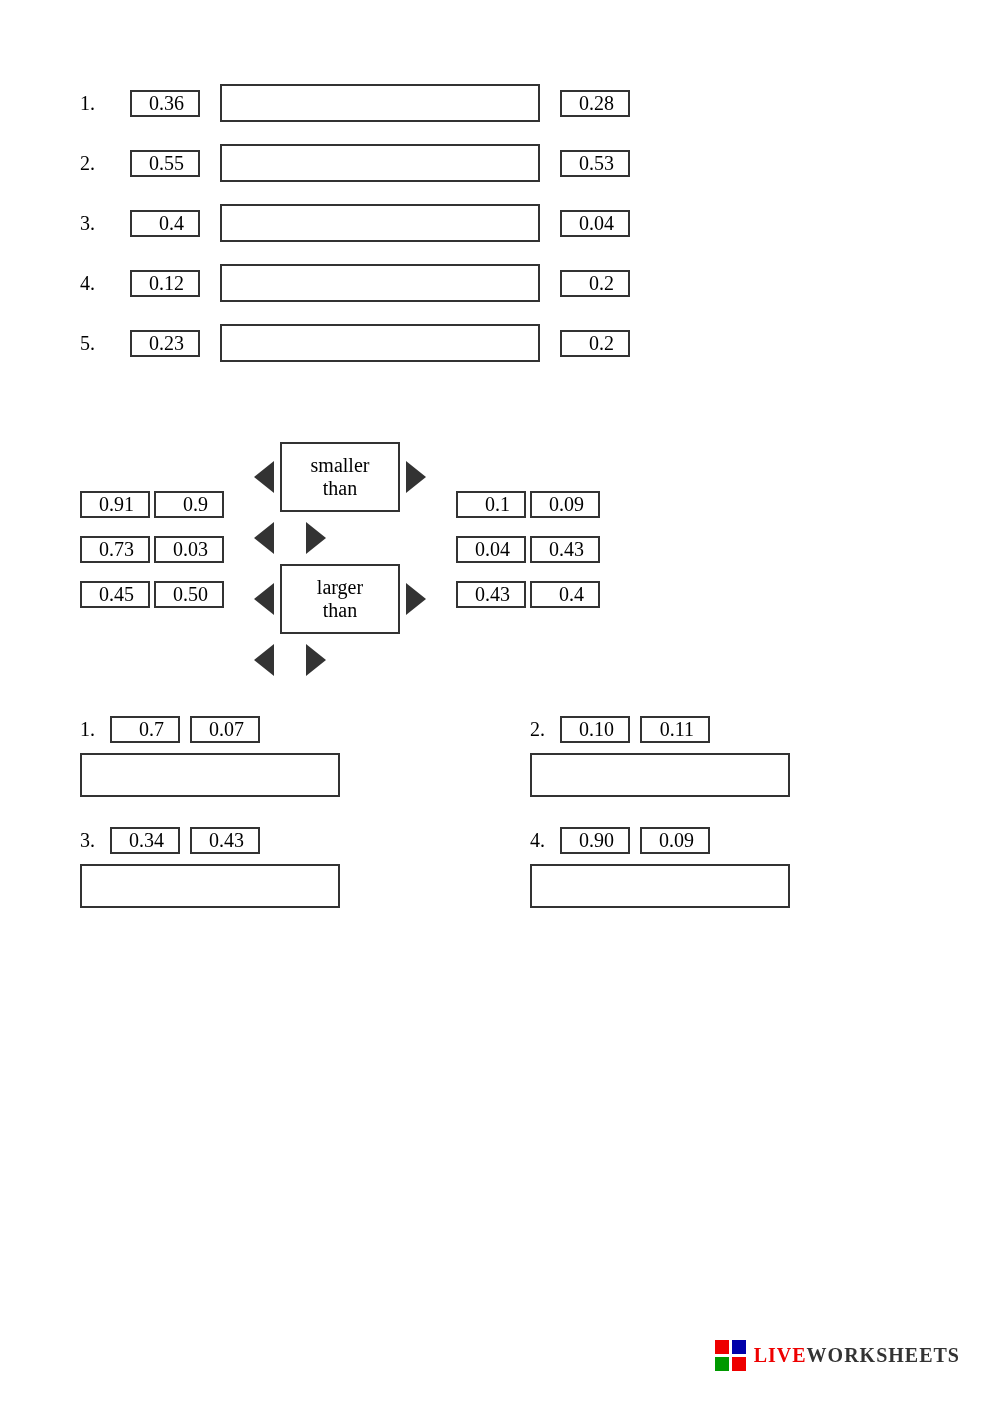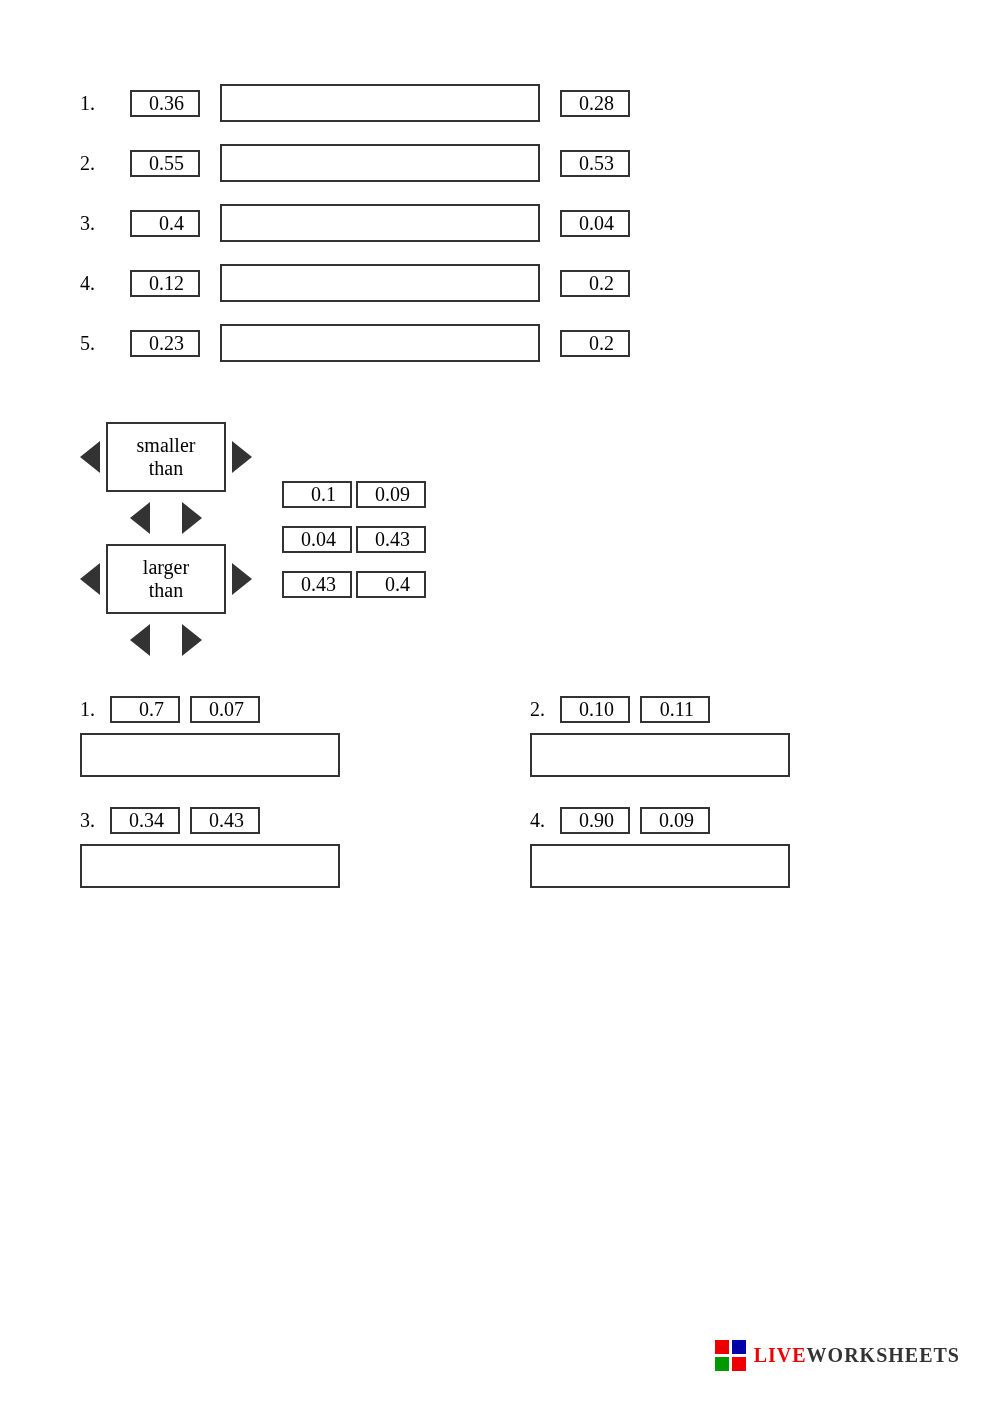--- a/index.html
+++ b/index.html
@@ -66,22 +66,22 @@
       gap: 18px;
     }
     .pair {
       display: flex;
       align-items: center;
       gap: 4px;
     }
     .center-arrows {
       display: flex;
       flex-direction: column;
-      align-items: center;
       gap: 10px;
+      margin-top: 20px;
     }
     .arrow-row {
       display: flex;
       align-items: center;
       gap: 6px;
     }
     .arrow-left {
       width: 0;
       height: 0;
       border-top: 16px solid transparent;
@@ -213,20 +213,34 @@
     </div>
 </div>
 
 <div class="section">
   <div class="b-section-head">
     <span class="section-title" style="margin-bottom:0"></span>
     <span class="instruction"></span>
   </div>
   <div class="section-b-content">
 
+    <div class="left-pairs" id="b-left-pairs">
+        <div class="pair">
+    <span class="decimal-box">0.91</span>
+    <span class="decimal-box">0.9</span>
+  </div>
+        <div class="pair">
+    <span class="decimal-box">0.73</span>
+    <span class="decimal-box">0.03</span>
+  </div>
+        <div class="pair">
+    <span class="decimal-box">0.45</span>
+    <span class="decimal-box">0.50</span>
+  </div>
+      </div>
 
     <div class="center-arrows">
       <div class="arrow-row">
         <div class="arrow-left"></div>
         <div class="center-label-box">smaller<br>than</div>
         <div class="arrow-right"></div>
       </div>
       <div class="arrow-row">
         <div class="arrow-left"></div>
         <div style="width:20px"></div>

